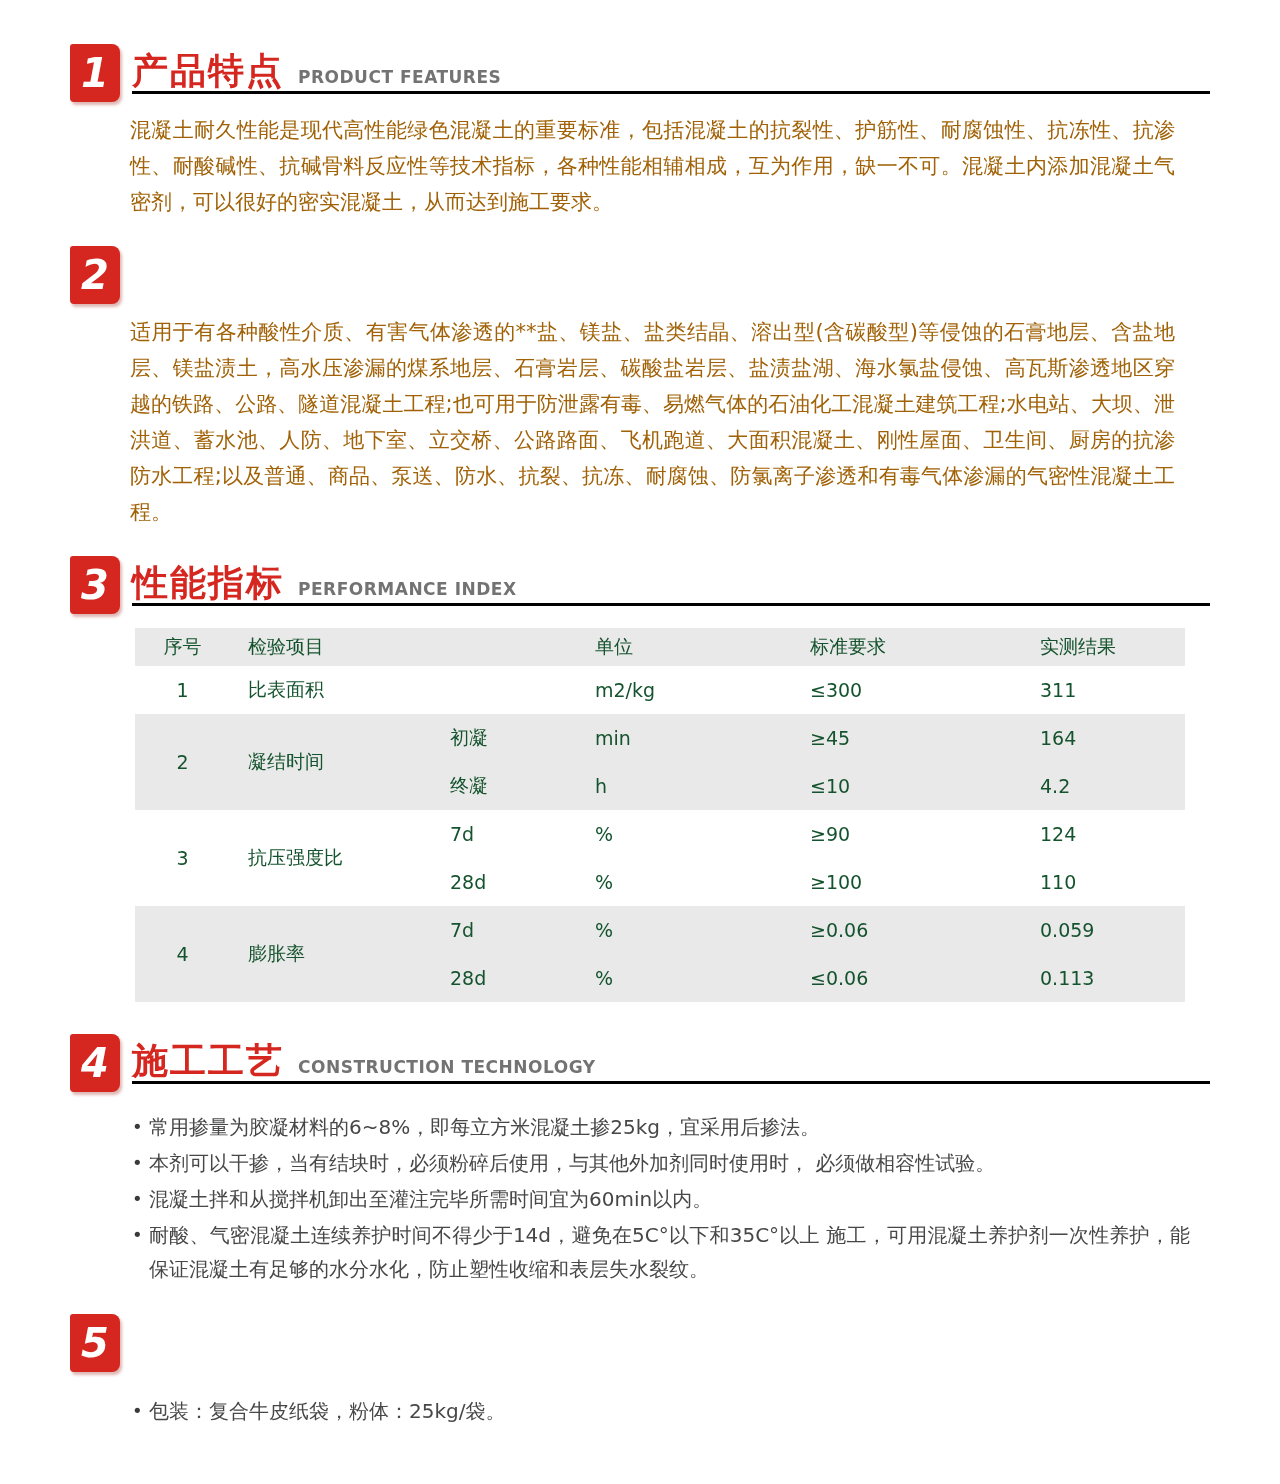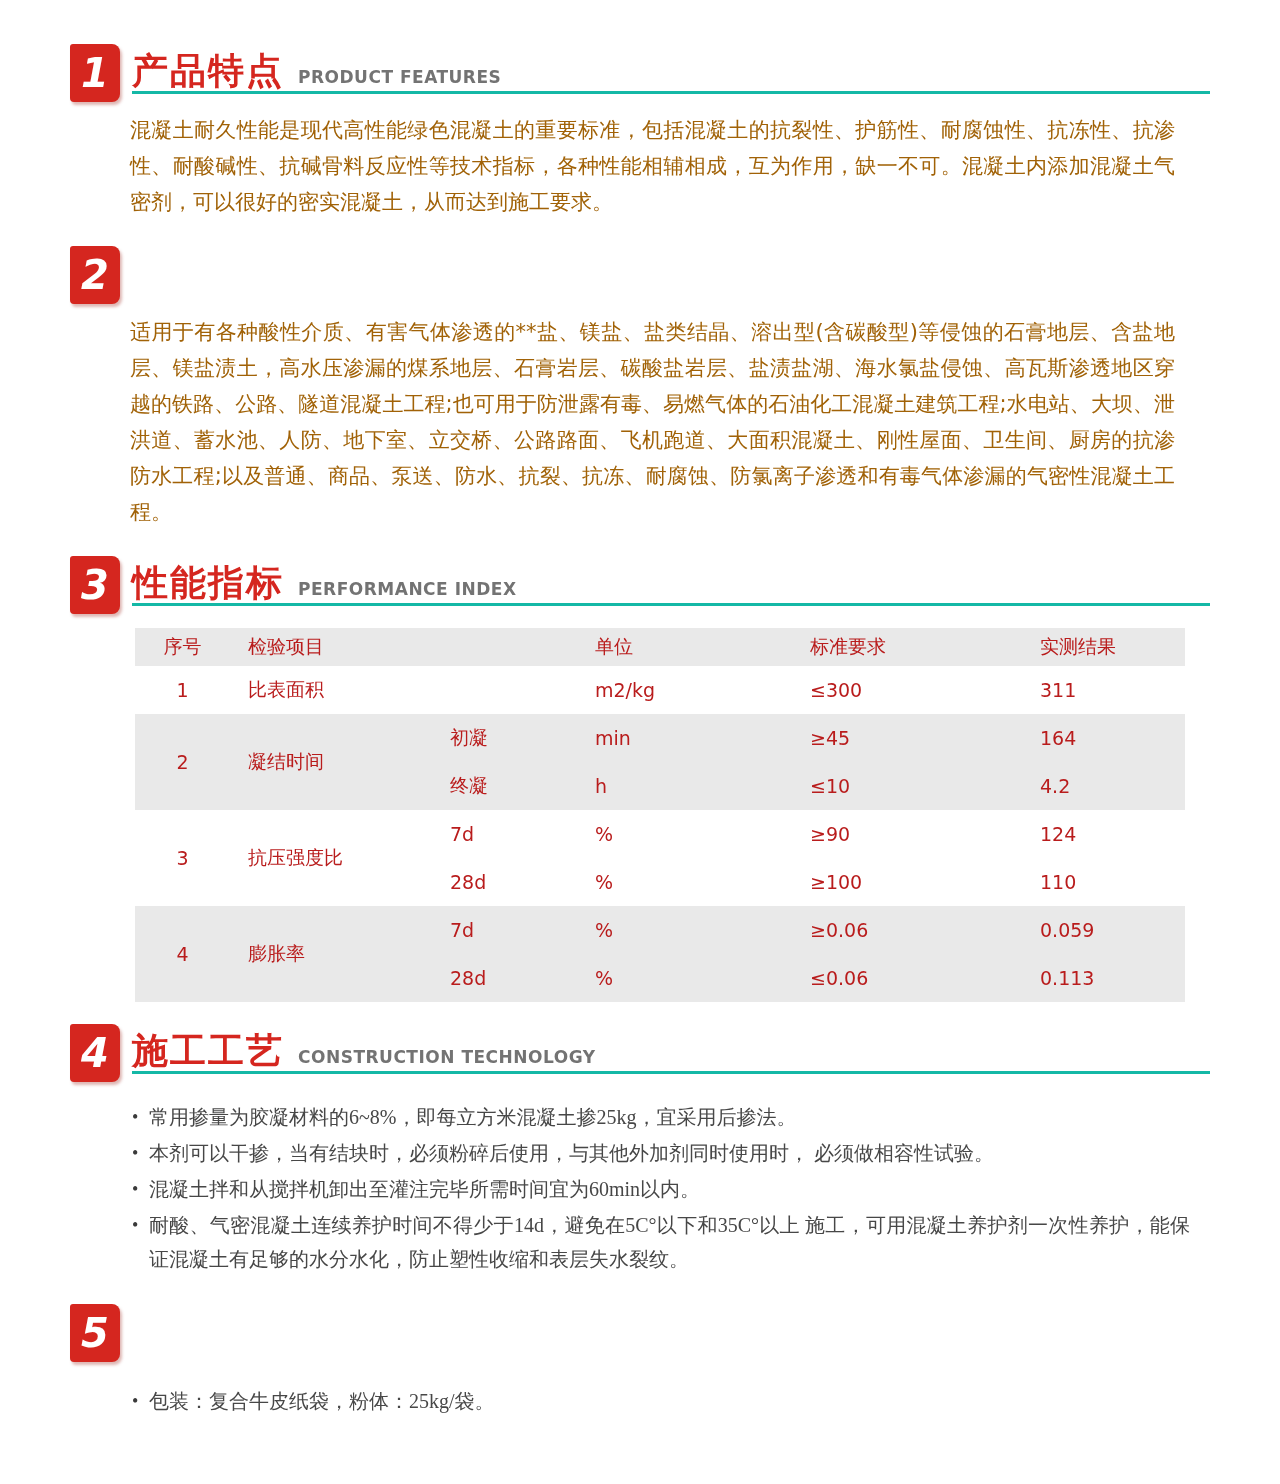--- a/index.html
+++ b/index.html
@@ -18,55 +18,54 @@
     flex:none; width:50px; height:58px;
     background:#d5261f; color:#ffffff;
     display:flex; align-items:center; justify-content:center;
     font-size:40px; font-weight:bold; font-style:italic;
     border-radius:3px 8px 8px 4px;
     box-shadow:2px 3px 3px rgba(160,50,40,.35);
   }
   .title-line {
     flex:1; margin-left:12px; height:50px;
     display:flex; align-items:flex-end; gap:14px;
-    border-bottom:3px solid #14b8a6;
+    border-bottom:3px solid #000000;
     padding-bottom:1px;
   }
   .title-zh { font-size:36px; line-height:1.05; font-weight:bold; color:#d5261f; letter-spacing:2px; }
   .title-en { font-size:17px; line-height:1.5; font-weight:bold; color:#737373; letter-spacing:.5px; }
 
   
   .para {
     margin:10px 0 26px 60px; width:1045px;
     font-size:21px; line-height:36px; text-align:justify; color:#a16207;
   }
 
   
   .perf-table {
-    margin:14px 0 22px 65px; width:1050px;
-    border-collapse:collapse; font-size:19px; color:#b91c1c;
+    margin:14px 0 32px 65px; width:1050px;
+    border-collapse:collapse; font-size:19px; color:#14532d;
   }
   .perf-table th, .perf-table td { font-weight:normal; text-align:left; vertical-align:middle; }
   .perf-table thead th { height:38px; }
   .perf-table tbody td { height:48px; }
   .perf-table .g { background:#e9e9e9; }
   .col-no   { width:95px;  text-align:center !important; }
   .pad-item { padding-left:18px; }
   .pad-sub  { padding-left:20px; }
   .pad-unit { padding-left:25px; }
   .pad-std  { padding-left:30px; }
   .pad-res  { padding-left:30px; }
 
   
   .bullets { list-style:none; margin:18px 0 28px 60px; width:1060px; }
   .bullets li {
     position:relative; padding-left:19px;
     font-size:20px; line-height:34px; margin-bottom:2px; color:#474747;
     text-align:justify;
-    font-family:Liberation Serif, serif;
   }
   .bullets li::before {
     content:"\2022"; position:absolute; left:2px; top:0;
     font-size:18px; color:#3a3a3a;
   }
   .sec-5 .bullets { margin-top:22px; }
   .sec-5 .bullets li { margin-bottom:6px; }
 
   .sec-2 .sec-header, .sec-3 .sec-header, .sec-4 .sec-header { margin-top:0; }
 </style>

